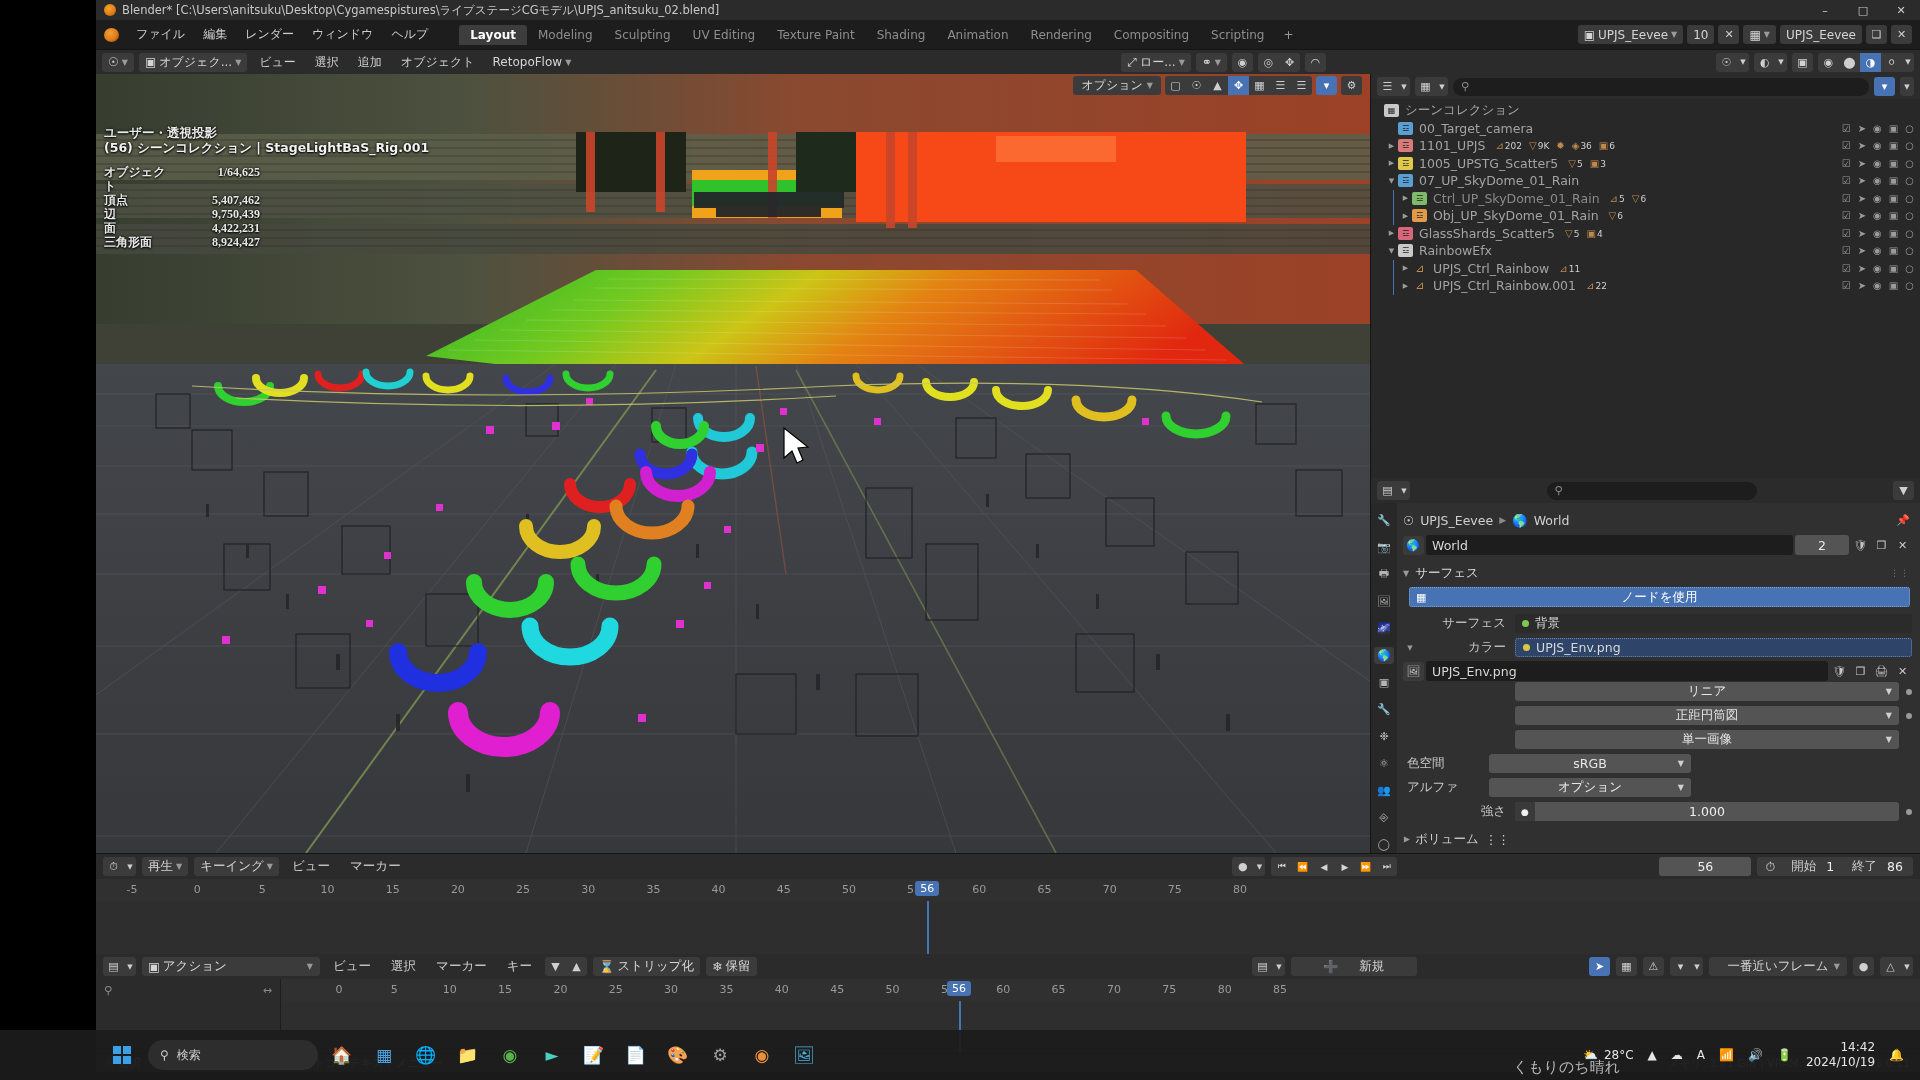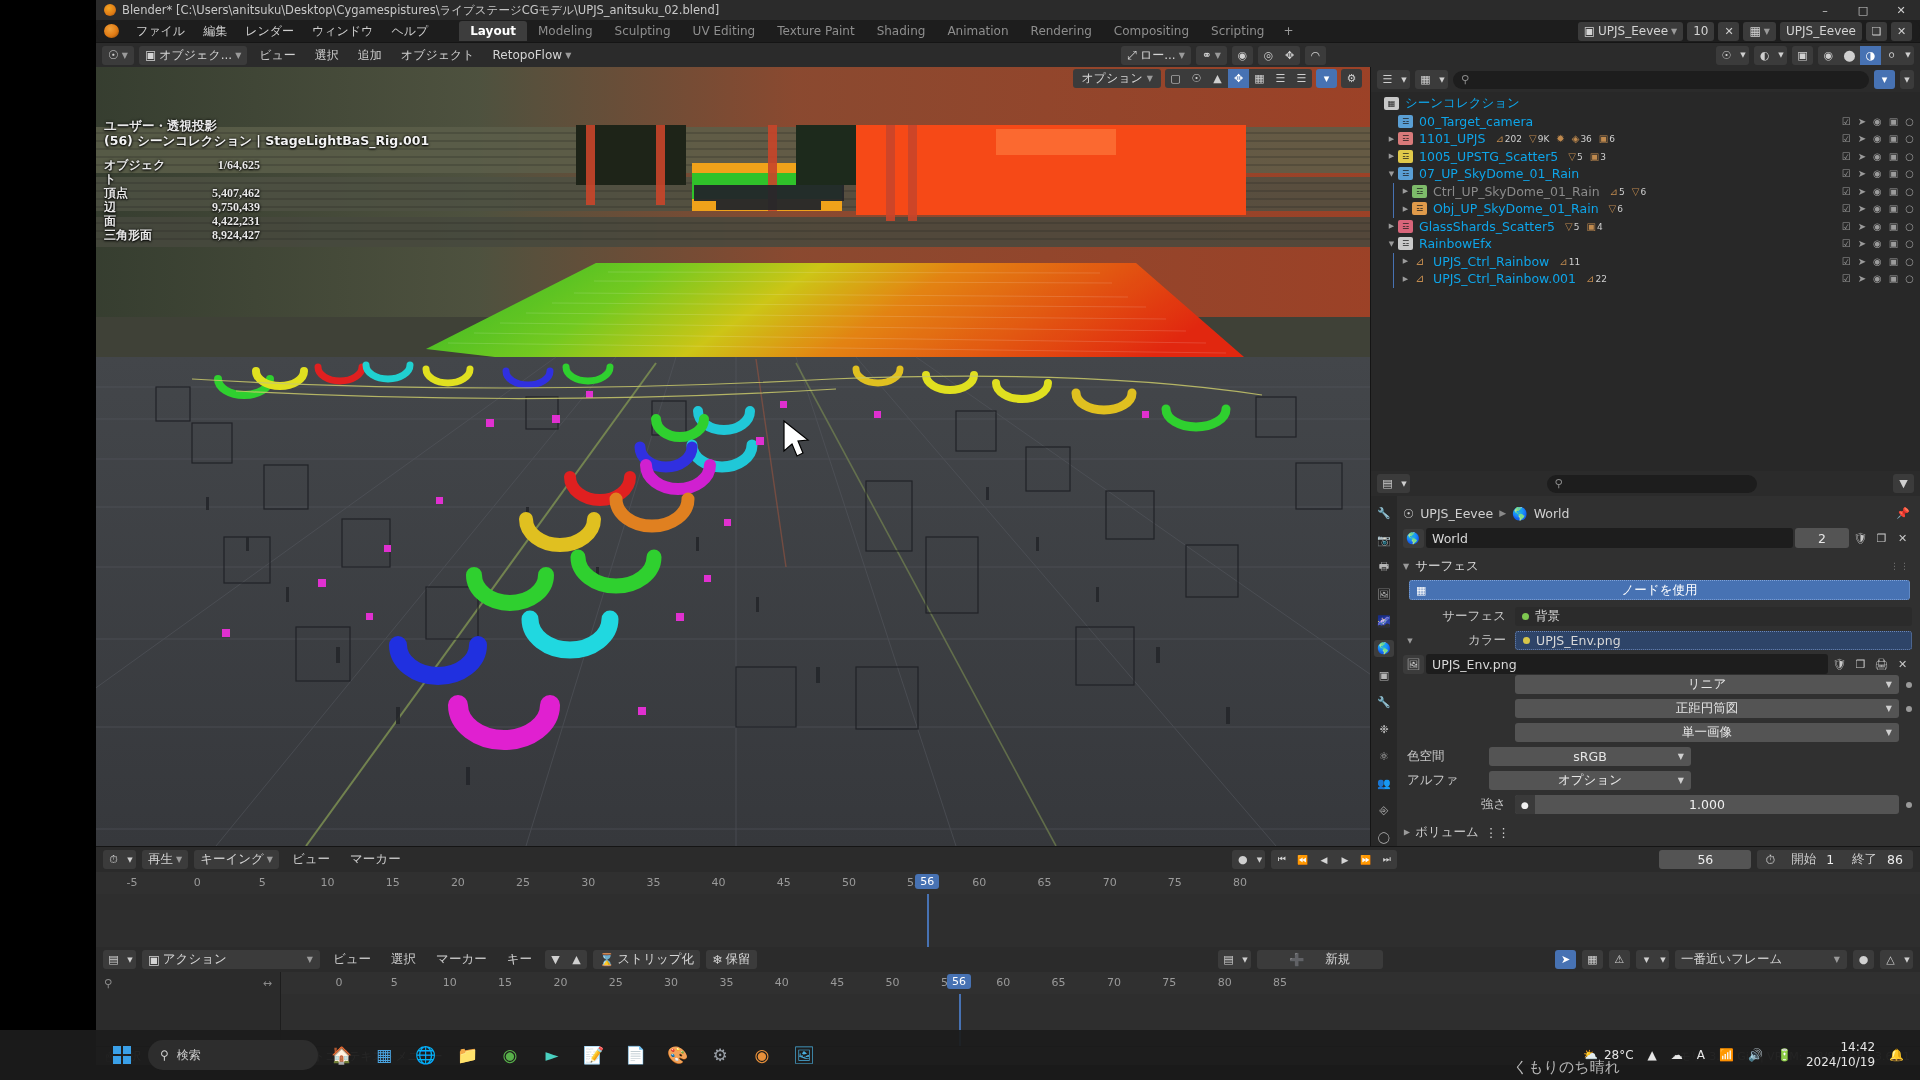--- a/index.html
+++ b/index.html
@@ -14,21 +14,21 @@
   
   .titlebar { height:20px; background:#2b2b2b; display:flex; align-items:center;
     padding-left:8px; font-size:11.5px; color:#c8c8c8; position:relative; }
   .titlebar .tb-icon { width:12px; height:12px; margin-right:6px; border-radius:50%;
     background:radial-gradient(circle at 40% 35%,#f5a623 0%,#e07b15 60%,#8c4a06 100%); }
   .winbtns { position:absolute; right:0; top:0; height:20px; display:flex; }
   .winbtn { width:38px; height:20px; display:flex; align-items:center; justify-content:center;
     color:#d0d0d0; font-size:11px; }
 
   
-  .menubar { height:22px; background:#1d1d1d; display:flex; align-items:center; gap:0;
+  .menubar { height:29px; background:#1d1d1d; display:flex; align-items:center; gap:0;
     padding-left:6px; font-size:12px; position:relative;border-radius:9px; }
   .blender-logo { width:15px; height:14px; margin:0 8px 0 2px; border-radius:50%;
     background:radial-gradient(circle at 40% 35%,#f0a13a 0%,#e07b15 55%,#7a3f05 100%);
     position:relative; }
   .menuitem { padding:2px 9px; color:#cfcfcf; white-space:nowrap; }
   .wstabs { display:flex; align-items:center; margin-left:22px; gap:0; }
   .wstab { padding:3px 11px; color:#8e8e8e; font-size:12px; border-radius:3px 3px 0 0;}
   .wstab.active { background:#3d3d3d; color:#fff; font-weight:bold; }
   .wstab.plus { color:#9a9a9a; padding:3px 8px; }
 
@@ -75,21 +75,21 @@
     gap:5px; padding:0 6px; }
   .searchbox { flex:1; height:18px; background:#1d1d1d; border-radius:9px;
     display:flex; align-items:center; padding:0 8px; gap:5px; color:#8a8a8a;
     font-size:11px; }
   .out-body { flex:1; overflow:hidden; padding-top:3px; font-size:12.5px; }
   .orow { height:17.5px; display:flex; align-items:center; position:relative;
     padding-right:6px; }
   .orow .tri { width:13px; text-align:center; font-size:7px; color:#9b9b9b; flex:none;}
   .ocol { width:15px; height:13px; border-radius:2px; flex:none; margin-right:6px;
     display:flex; align-items:center; justify-content:center; font-size:8px; color:#1d1d1d;}
-  .olabel { color:#0ea5e9; white-space:nowrap; }
+  .olabel { color:#a3a3a3; white-space:nowrap; }
   .olabel.dim { color:#8a8a8a; }
   .obadges { display:flex; align-items:center; gap:7px; margin-left:10px;
     font-size:10px; color:#c08a4e; }
   .badge { display:flex; align-items:flex-end; gap:1px; }
   .badge .n { font-size:9px; color:#cfcfcf; }
   .orighticons { position:absolute; right:6px; display:flex; gap:7px;
     font-size:10px; color:#9b9b9b; }
   .vline { position:absolute; left:22px; top:0; bottom:0; width:1px; background:#4772b3;}
 
   
@@ -1022,21 +1022,21 @@
           <span>新規</span>
         </div>
         <div style="flex:0 0 160px"></div>
         <div class="icobox on">➤</div>
         <div class="icobox">▦</div>
         <div class="icobox">⚠</div>
         <div class="seg">
           <div>▾</div>
           <div style="width:12px;font-size:7px;">▼</div>
         </div>
-        <div class="hdr-btn" style="width:172px;position:relative;">
+        <div class="hdr-btn" style="width:138px;justify-content:center;position:relative;">
           <span>一番近いフレーム</span>
           <span class="chev" style="position:absolute;right:7px;">▼</span>
         </div>
         <div class="icobox">●</div>
         <div class="seg">
           <div>△</div>
           <div style="width:12px;font-size:7px;">▼</div>
         </div>
       </div>
       <div class="ds-sub">

